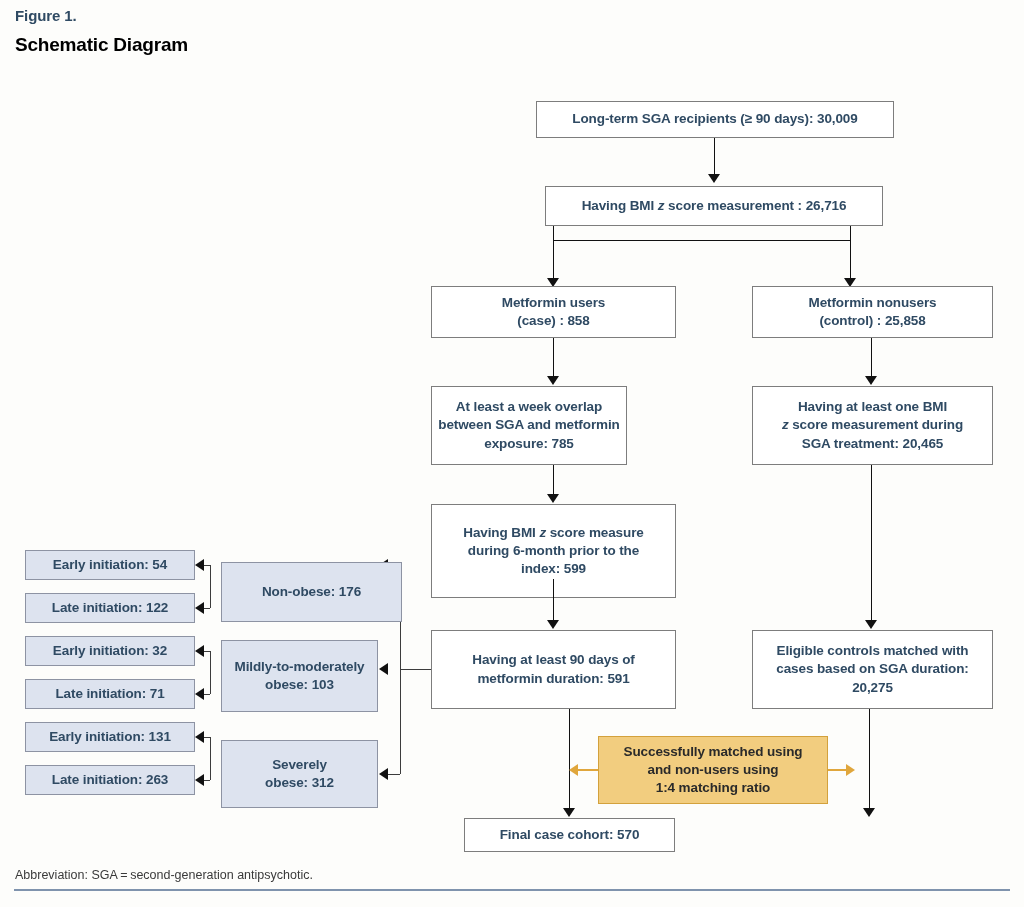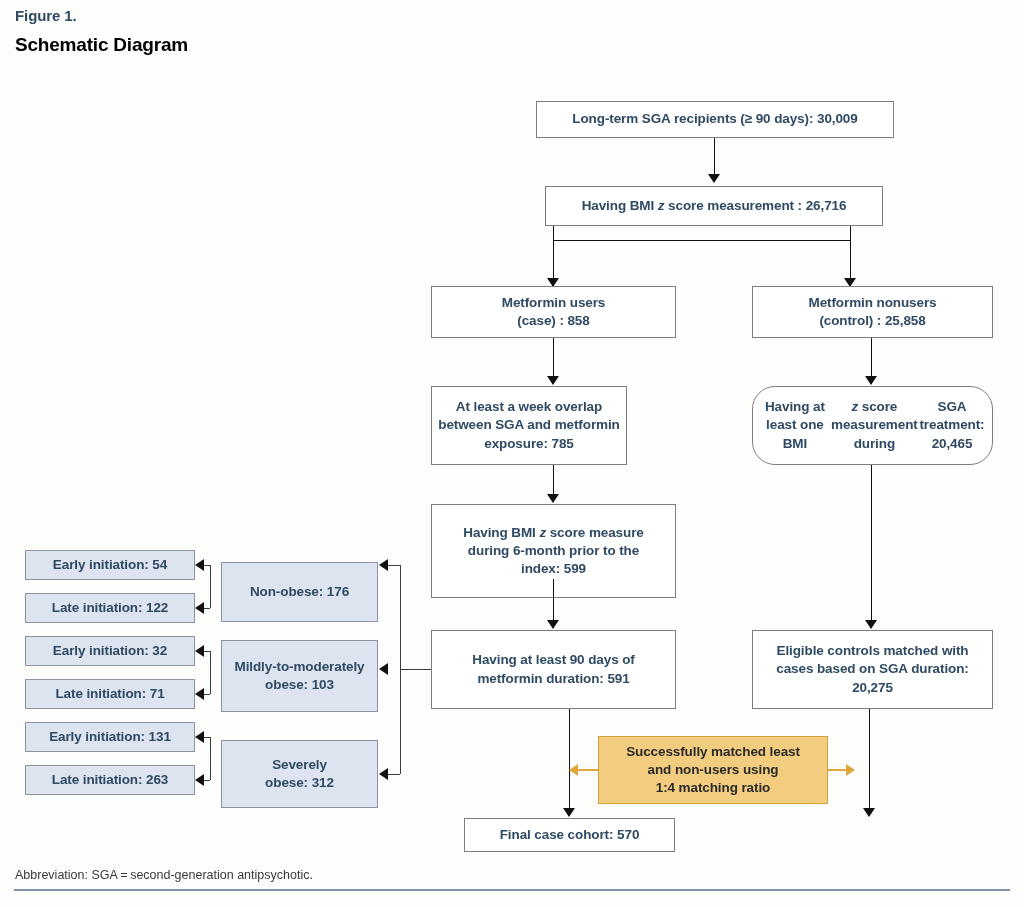--- a/index.html
+++ b/index.html
@@ -124,21 +124,21 @@
 
   <div class="vline" style="left:871px;top:338px;height:42px;"></div>
   <div class="arrow-down" style="left:865px;top:376px;"></div>
 
   <div class="node white" style="left:431px;top:386px;width:196px;height:79px;flex-direction:column;">
     <span>At least a week overlap</span>
     <span>between SGA and metformin</span>
     <span>exposure: 785</span>
   </div>
 
-  <div class="node white" style="left:752px;top:386px;width:241px;height:79px;flex-direction:row;border-radius:23px;">
+  <div class="node white" style="left:752px;top:386px;width:241px;height:79px;flex-direction:column;">
     <span>Having at least one BMI</span>
     <span>
       <span class="z">z</span><span> score measurement during</span>
     </span>
     <span>SGA treatment: 20,465</span>
   </div>
 
   <div class="vline" style="left:553px;top:465px;height:34px;"></div>
   <div class="arrow-down" style="left:547px;top:494px;"></div>
 
@@ -162,21 +162,21 @@
   <div class="vline thin" style="left:400px;top:565px;height:209px;"></div>
 
   <div class="hline thin" style="left:388px;top:565px;width:12px;"></div>
   <div class="arrow-left" style="left:379px;top:559px;"></div>
 
   <div class="arrow-left" style="left:379px;top:663px;"></div>
 
   <div class="hline thin" style="left:388px;top:774px;width:12px;"></div>
   <div class="arrow-left" style="left:379px;top:768px;"></div>
 
-  <div class="node lav" style="left:221px;top:562px;width:157px;height:60px;flex-direction:column;">
+  <div class="node lav" style="left:221px;top:562px;width:181px;height:60px;flex-direction:column;">
     <span>Non-obese: 176</span>
   </div>
   <div class="node lav" style="left:25px;top:550px;width:170px;height:30px;">
     <span>Early initiation: 54</span>
   </div>
   <div class="node lav" style="left:25px;top:593px;width:170px;height:30px;">
     <span>Late initiation: 122</span>
   </div>
   <div class="vline thin" style="left:210px;top:565px;height:43px;"></div>
   <div class="hline thin" style="left:204px;top:565px;width:6px;"></div>
@@ -225,21 +225,21 @@
     <span>20,275</span>
   </div>
 
   <div class="vline" style="left:569px;top:709px;height:103px;"></div>
   <div class="arrow-down" style="left:563px;top:808px;"></div>
 
   <div class="vline" style="left:869px;top:709px;height:103px;"></div>
   <div class="arrow-down" style="left:863px;top:808px;"></div>
 
   <div class="node orange" style="left:598px;top:736px;width:230px;height:68px;flex-direction:column;">
-    <span>Successfully matched least</span>
+    <span>Successfully matched using</span>
     <span>and non-users using</span>
     <span>1:4 matching ratio</span>
   </div>
 
   <div class="hline orange-l" style="left:578px;top:769px;width:20px;"></div>
   <div class="arrow-left orange-a" style="left:569px;top:764px;"></div>
   <div class="hline orange-l" style="left:828px;top:769px;width:20px;"></div>
   <div class="arrow-right" style="left:846px;top:764px;"></div>
 
   <div class="node white" style="left:464px;top:818px;width:211px;height:34px;">

